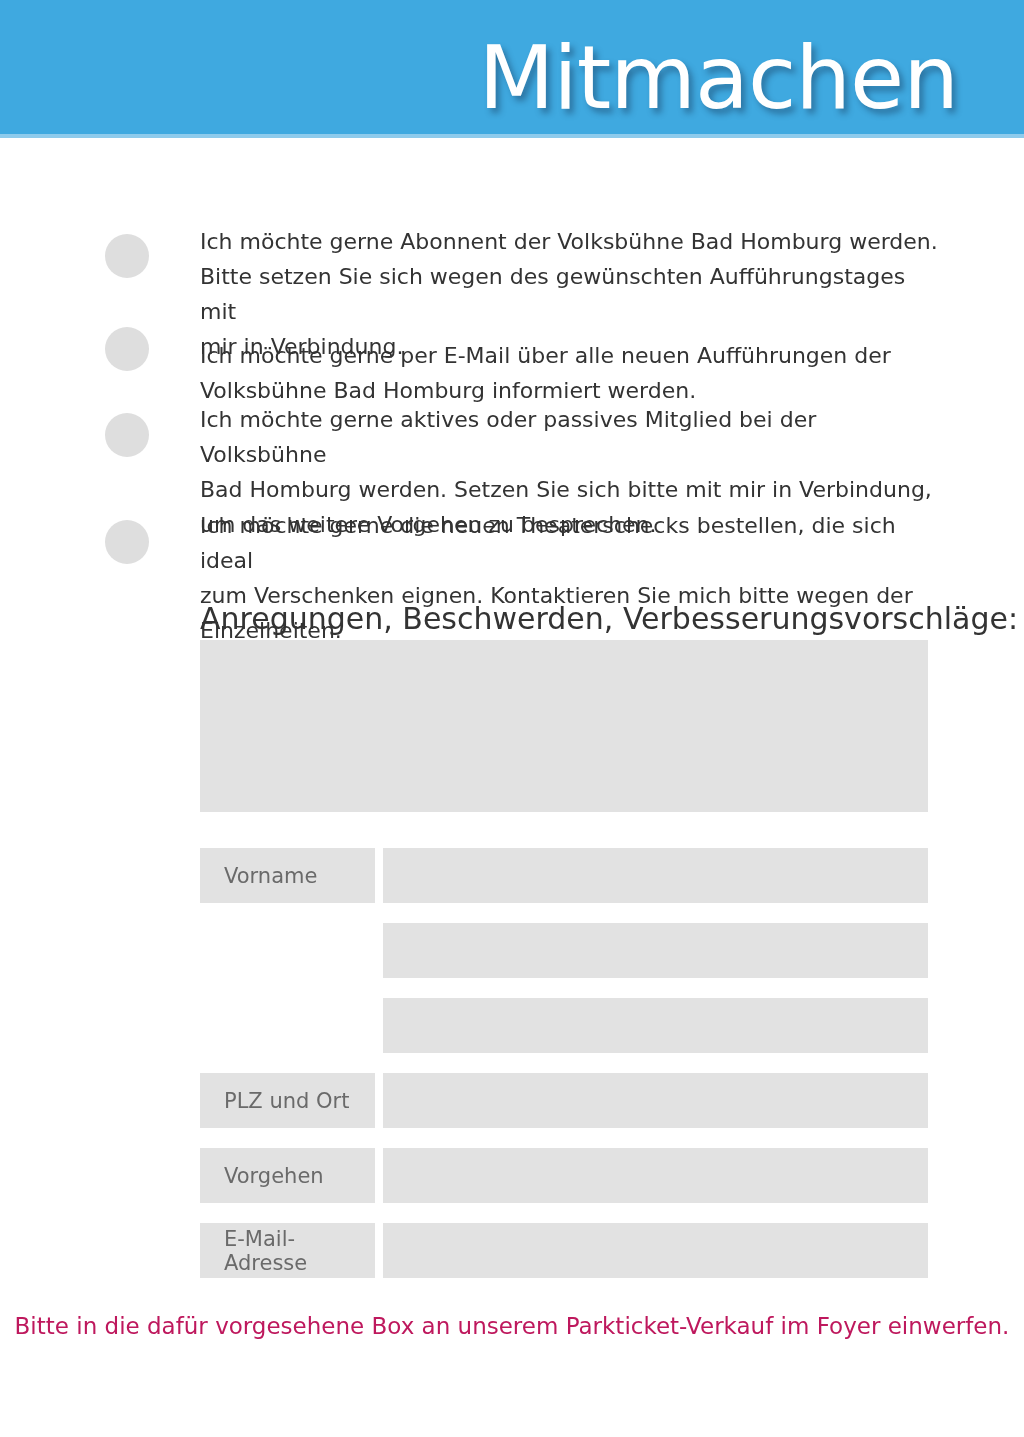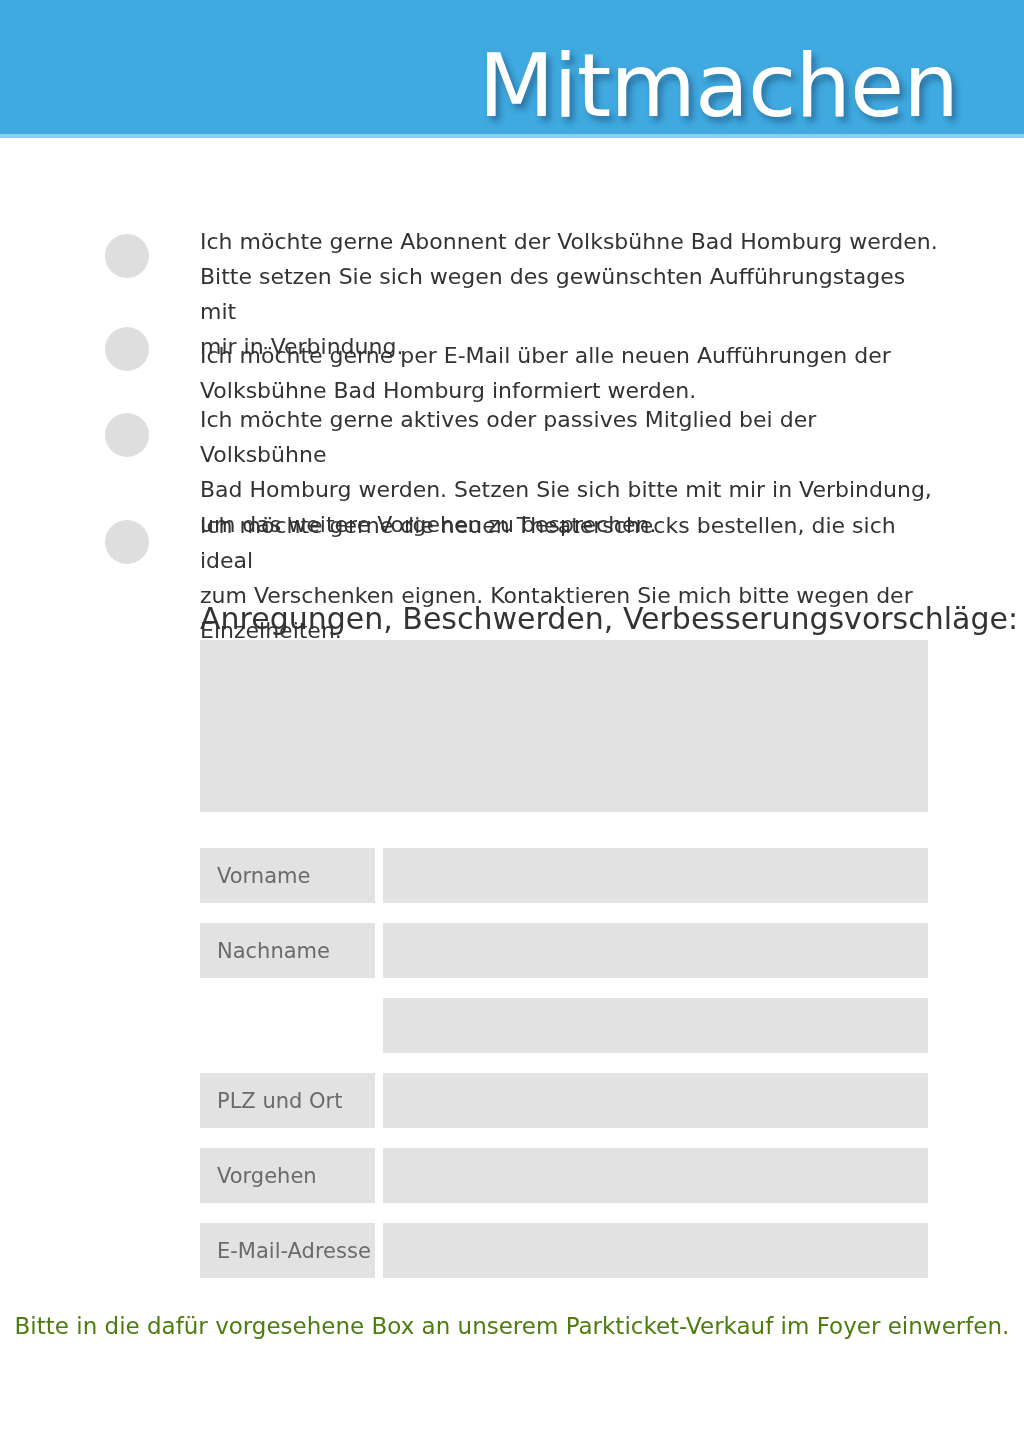--- a/index.html
+++ b/index.html
@@ -17,21 +17,20 @@
     background:#3fa9e0;
     border-bottom:4px solid #8ecbec;
     box-sizing:border-box;
   }
   .header-title{
     position:absolute;right:66px;top:34px;
     font-size:88px;line-height:1;font-weight:400;
     color:#ffffff;
     letter-spacing:-1px;
     text-shadow:4px 5px 6px rgba(20,50,85,0.45);
-    margin-top:8px;
   }
   
   .option-circle{
     position:absolute;left:105px;width:44px;height:44px;
     border-radius:50%;background:#dedede;
   }
   .option-text{
     position:absolute;left:200px;width:745px;
     font-size:22px;line-height:35px;color:#333333;
     white-space:pre-line;
@@ -46,36 +45,36 @@
   .suggestions-area{
     position:absolute;left:200px;top:640px;width:728px;height:172px;
     background:#e2e2e2;border:none;outline:none;resize:none;
     box-sizing:border-box;padding:10px 12px;
     font-family:"DejaVu Sans", sans-serif;font-size:20px;color:#333;
   }
   
   .field-label{
     position:absolute;left:200px;width:175px;height:55px;
     background:#e2e2e2;box-sizing:border-box;
-    display:flex;align-items:center;padding-left:17px;
+    display:flex;align-items:center;padding-left:24px;
     font-size:21px;color:#6a6a6a;
   }
   .field-input{
     position:absolute;left:383px;width:545px;height:55px;
     background:#e2e2e2;border:none;outline:none;
     box-sizing:border-box;padding:0 12px;
     font-family:"DejaVu Sans", sans-serif;font-size:21px;color:#333;
   }
   .row1{top:848px}.row2{top:923px}.row3{top:998px}
   .row4{top:1073px}.row5{top:1148px}.row6{top:1223px}
   
   .footer-note{
     position:absolute;left:0;top:1313px;width:1024px;
     text-align:center;
-    font-size:23px;color:#4d7c0f;
+    font-size:23px;color:#be185d;
   }
 </style>
 </head>
 <body>
 
 <div class="page">
 
   <div class="header">
     <div class="header-title">Mitmachen</div>
   </div>
@@ -98,21 +97,20 @@
   <div class="option-text opt4-t">Ich möchte gerne die neuen Theaterschecks bestellen, die sich ideal
 zum Verschenken eignen. Kontaktieren Sie mich bitte wegen der
 Einzelheiten.</div>
 
   <div class="suggestions-label">Anregungen, Beschwerden, Verbesserungsvorschläge:</div>
   <textarea class="suggestions-area" style=""></textarea>
 
   <div class="field-label row1">Vorname</div>
   <input class="field-input row1" value="" style="">
 
-  <div class="field-label row2">Nachname</div>
   <input class="field-input row2" value="" style="">
 
   <input class="field-input row3" value="" style="">
 
   <div class="field-label row4">PLZ und Ort</div>
   <input class="field-input row4" value="" style="">
 
   <div class="field-label row5">Vorgehen</div>
   <input class="field-input row5" value="" style="">
 

